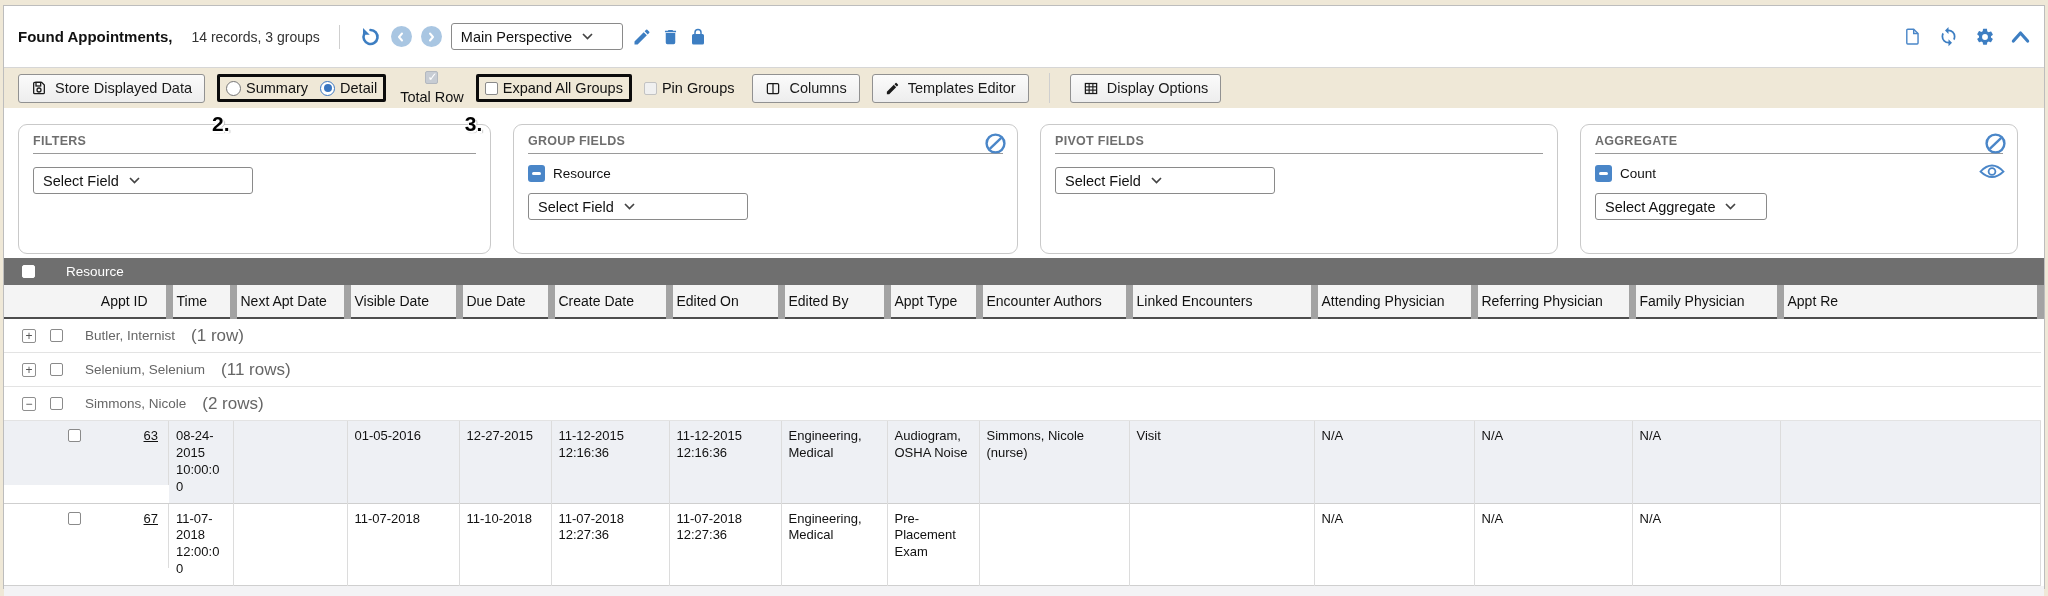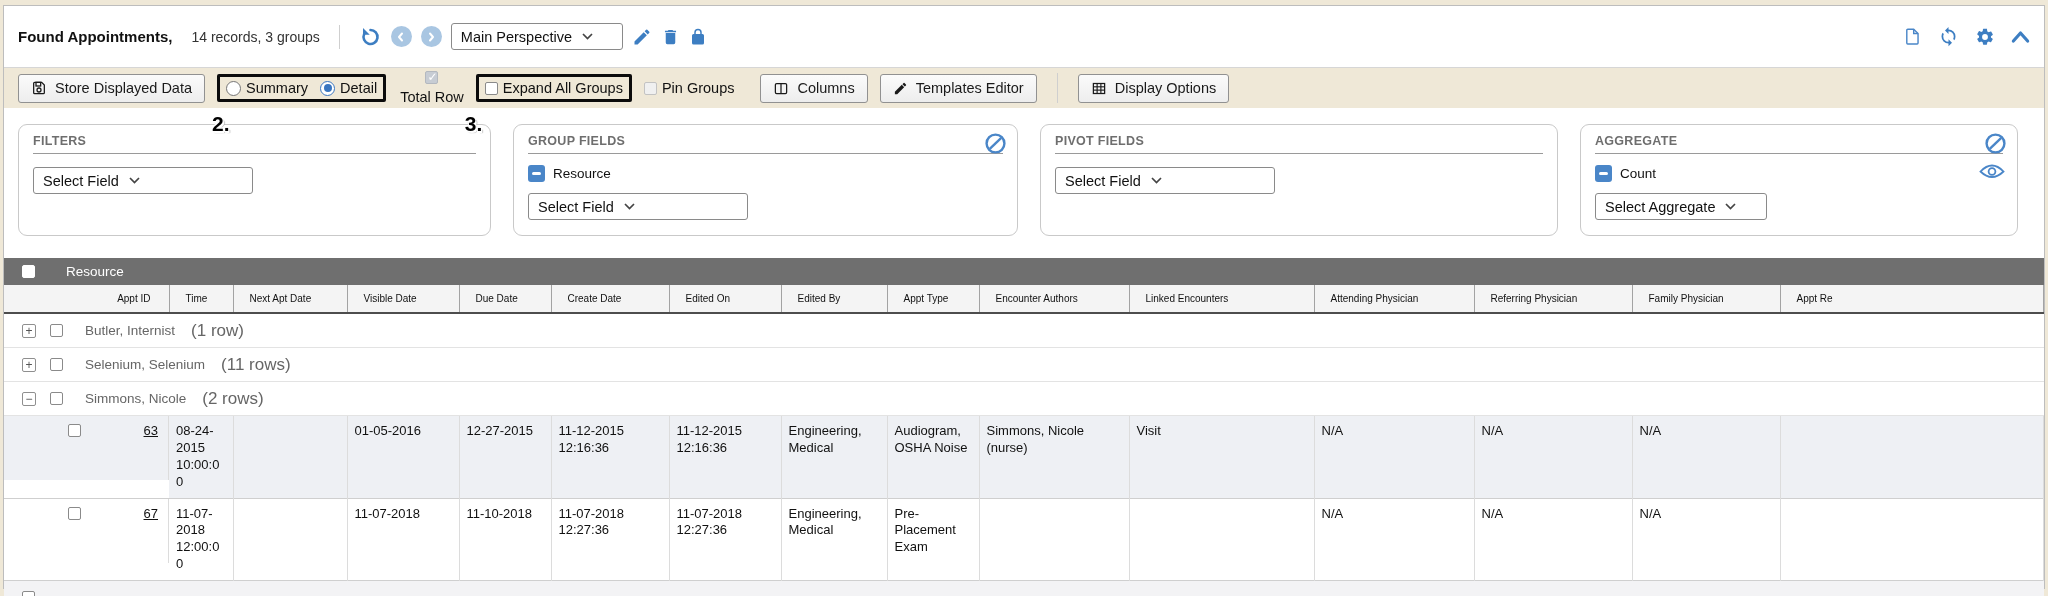--- a/index.html
+++ b/index.html
@@ -57,21 +57,21 @@
   .cb.disabled{background:#f0f0f0;border-color:#c3c3c3;}
   .ann-num{
     position:absolute;font-size:21px;font-weight:800;color:#000;z-index:30;line-height:1;
     text-shadow:1.5px 1.5px 0 #fff,-1px -1px 0 #fff,1px -1px 0 #fff,-1px 1px 0 #fff,2px 2px 1px #9b9b9b;
   }
   .num-under-1{left:-8px;top:36px;}
   .num-under-2{left:-14px;top:36px;}
   
   .filters-section{flex:0 0 150px;background:#fff;padding:16px 14px 0 14px;display:flex;gap:22px;box-sizing:border-box;}
   .card{
-    border:1px solid #c9c9c9;border-radius:9px;height:112px;box-sizing:border-box;
+    border:1px solid #c9c9c9;border-radius:9px;height:130px;box-sizing:border-box;
     padding:9px 14px;position:relative;background:#fff;
   }
   .card-filters{width:473px;}
   .card-group{width:505px;}
   .card-pivot{width:518px;}
   .card-aggregate{width:438px;}
   .card-title{font-size:12.5px;font-weight:700;color:#6e6e6e;letter-spacing:.3px;padding-bottom:5px;border-bottom:1px solid #9a9a9a;margin-bottom:11px;}
   .sel-field{width:220px;margin-top:2px;}
   .sel-aggregate{width:172px;margin-top:2px;}
   .field-item{display:flex;align-items:center;gap:8px;font-size:13.5px;margin:2px 0 9px 0;}
@@ -79,22 +79,22 @@
   .minus-sq::after{content:'';position:absolute;left:4px;top:7px;width:9px;height:3px;background:#fff;border-radius:1.5px;}
   .card-corner{position:absolute;top:7px;right:10px;}
   .card-eye{position:absolute;top:38px;right:12px;}
   
   .grid-area{flex:1 1 auto;display:flex;flex-direction:column;background:#fff;}
   .group-bar{height:27px;flex:0 0 27px;background:#6f6f6f;display:flex;align-items:center;padding:0 0 0 18px;}
   .group-bar .cb{background:#fff;border-color:#fff;}
   .group-bar-label{color:#fff;font-size:13.5px;margin-left:31px;}
   table.grid{table-layout:fixed;width:100%;border-collapse:collapse;}
   table.grid th{
-    text-align:left;font-weight:400;font-size:10px;background:#f4f4f4;
-    padding:8px 16px;border-right:1px solid #a3a3a3;border-bottom:2px solid #4d4d4d;
+    text-align:left;font-weight:400;font-size:14px;background:#f4f4f4;
+    padding:8px 4px;border-right:7px solid #a3a3a3;border-bottom:2px solid #4d4d4d;
     overflow:hidden;white-space:nowrap;
   }
   table.grid th.th-id{text-align:right;padding-right:18px;}
   table.grid td.cell{
     font-size:13px;padding:7px 7px;vertical-align:top;border-right:1px solid #dcdcdc;
     overflow-wrap:break-word;word-wrap:break-word;line-height:1.3;
   }
   tr.grouprow td{
     padding:0;border-bottom:1px solid #e3e3e3;height:33px;background:#fff;position:relative;
   }
@@ -247,21 +247,21 @@
         <span>Expand All Groups</span>
       </span>
       <span class="ann-num num-under-2">3.</span>
     </span>
 
     <span class="ctl" style="margin-left:0;">
       <span class="cb disabled"></span>
       <span>Pin Groups</span>
     </span>
 
-    <button class="btn" style="margin-left:14px;">
+    <button class="btn" style="margin-left:6px;">
       <span>
         <svg width="16" height="15" viewBox="0 0 24 24">
             <rect x="3" y="4" width="18" height="16" rx="2" fill="none" stroke="#1a1a1a" stroke-width="2"></rect>
             <line x1="12" y1="4" x2="12" y2="20" stroke="#1a1a1a" stroke-width="2"></line>
           </svg>
       </span>
       <span>Columns</span>
     </button>
 
     <button class="btn">

